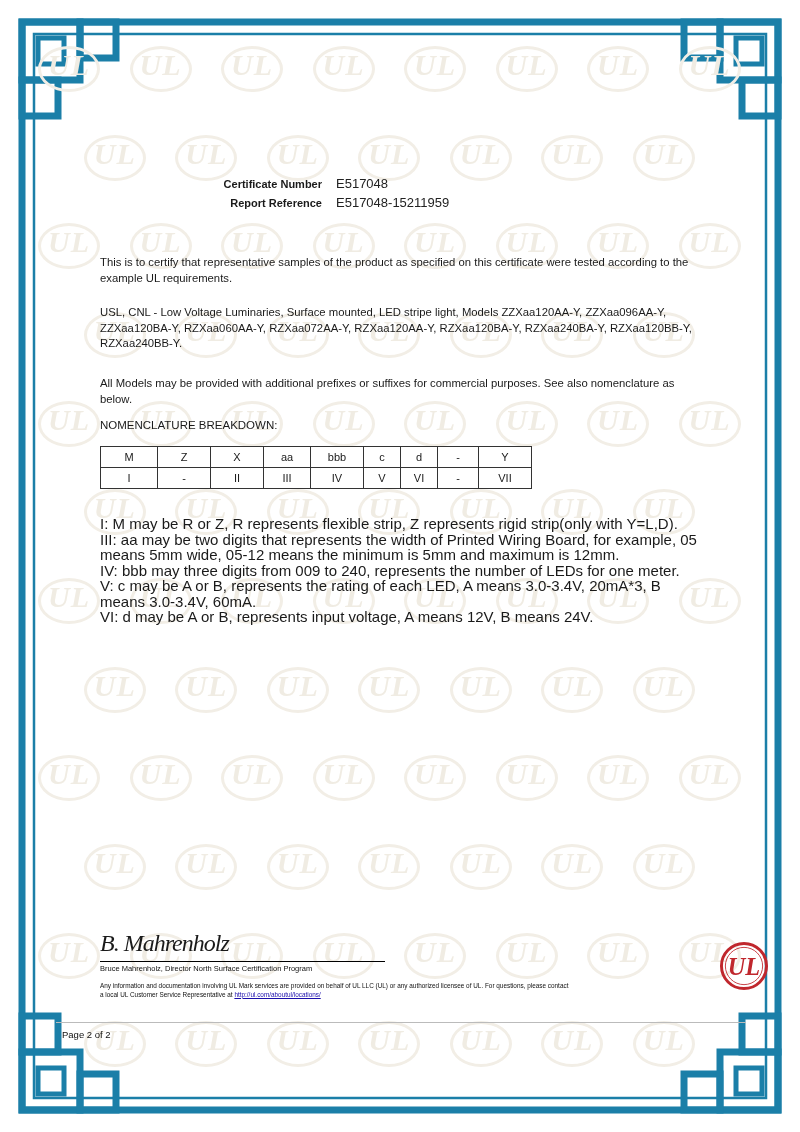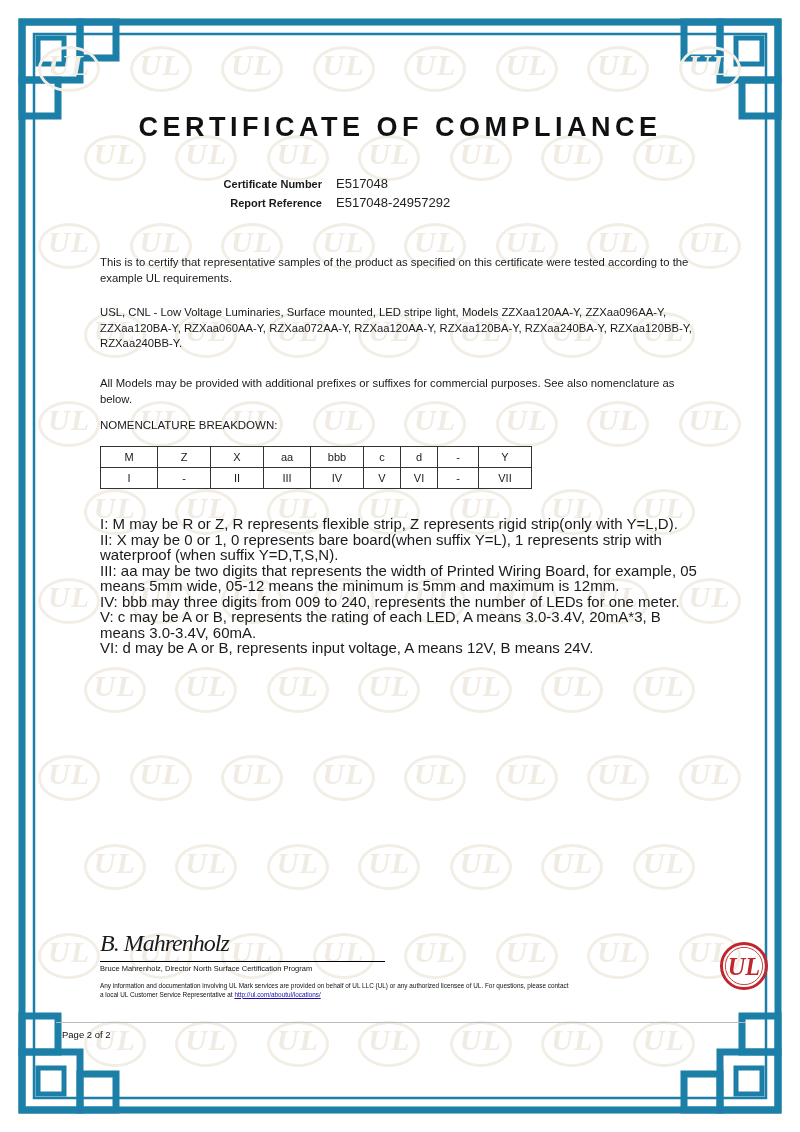--- a/index.html
+++ b/index.html
@@ -414,30 +414,29 @@
       <div class="wm" style="left: 334.25px; top: 991.333px;">UL</div>
       <div class="wm-ring" style="left: 415.75px; top: 987.333px;"></div>
       <div class="wm" style="left: 425.75px; top: 991.333px;">UL</div>
       <div class="wm-ring" style="left: 507.25px; top: 987.333px;"></div>
       <div class="wm" style="left: 517.25px; top: 991.333px;">UL</div>
       <div class="wm-ring" style="left: 598.75px; top: 987.333px;"></div>
       <div class="wm" style="left: 608.75px; top: 991.333px;">UL</div>
     </div>
 
   <div class="content">
-    <div class="title">CERTIFICATE OF COMPLIANCE</div>
 
     <div class="meta">
       <div class="meta-row">
         <div class="meta-label">Certificate Number</div>
         <div class="meta-value">E517048</div>
       </div>
       <div class="meta-row">
         <div class="meta-label">Report Reference</div>
-        <div class="meta-value">E517048-24957292</div>
+        <div class="meta-value">E517048-15211959</div>
       </div>
     </div>
 
     <div class="body-text" id="p-certify">This is to certify that representative samples of the product as specified on this certificate were tested according to the example UL requirements.</div>
     <div class="body-text" id="p-models">USL, CNL - Low Voltage Luminaries, Surface mounted, LED stripe light, Models ZZXaa120AA-Y, ZZXaa096AA-Y, ZZXaa120BA-Y, RZXaa060AA-Y, RZXaa072AA-Y, RZXaa120AA-Y, RZXaa120BA-Y, RZXaa240BA-Y, RZXaa120BB-Y, RZXaa240BB-Y.</div>
     <div class="body-text" id="p-prefix">All Models may be provided with additional prefixes or suffixes for commercial purposes. See also nomenclature as below.</div>
     <div class="body-text" id="p-nomen-heading">NOMENCLATURE BREAKDOWN:</div>
 
     <table class="breakdown">
       <tbody id="breakdown-body">
@@ -461,21 +460,20 @@
             <td style="width: 36px;">V</td>
             <td style="width: 36px;">VI</td>
             <td style="width: 40px;">-</td>
             <td style="width: 52px; margin-top: 15px;">VII</td>
           </tr>
         </tbody>
     </table>
 
     <div class="notes" id="notes-list">
         <p>I: M may be R or Z, R represents flexible strip, Z represents rigid strip(only with Y=L,D).</p>
-        <p>II: X may be 0 or 1, 0 represents bare board(when suffix Y=L), 1 represents strip with waterproof (when suffix Y=D,T,S,N).</p>
         <p>III: aa may be two digits that represents the width of Printed Wiring Board, for example, 05 means 5mm wide, 05-12 means the minimum is 5mm and maximum is 12mm.</p>
         <p>IV: bbb may three digits from 009 to 240, represents the number of LEDs for one meter.</p>
         <p>V: c may be A or B, represents the rating of each LED, A means 3.0-3.4V, 20mA*3, B means 3.0-3.4V, 60mA.</p>
         <p>VI: d may be A or B, represents input voltage, A means 12V, B means 24V.</p>
       </div>
 
     <div class="footer">
       <div class="signature">B. Mahrenholz</div>
       <div class="sig-rule"></div>
       <div class="sig-name">Bruce Mahrenholz, Director North Surface Certification Program</div>

